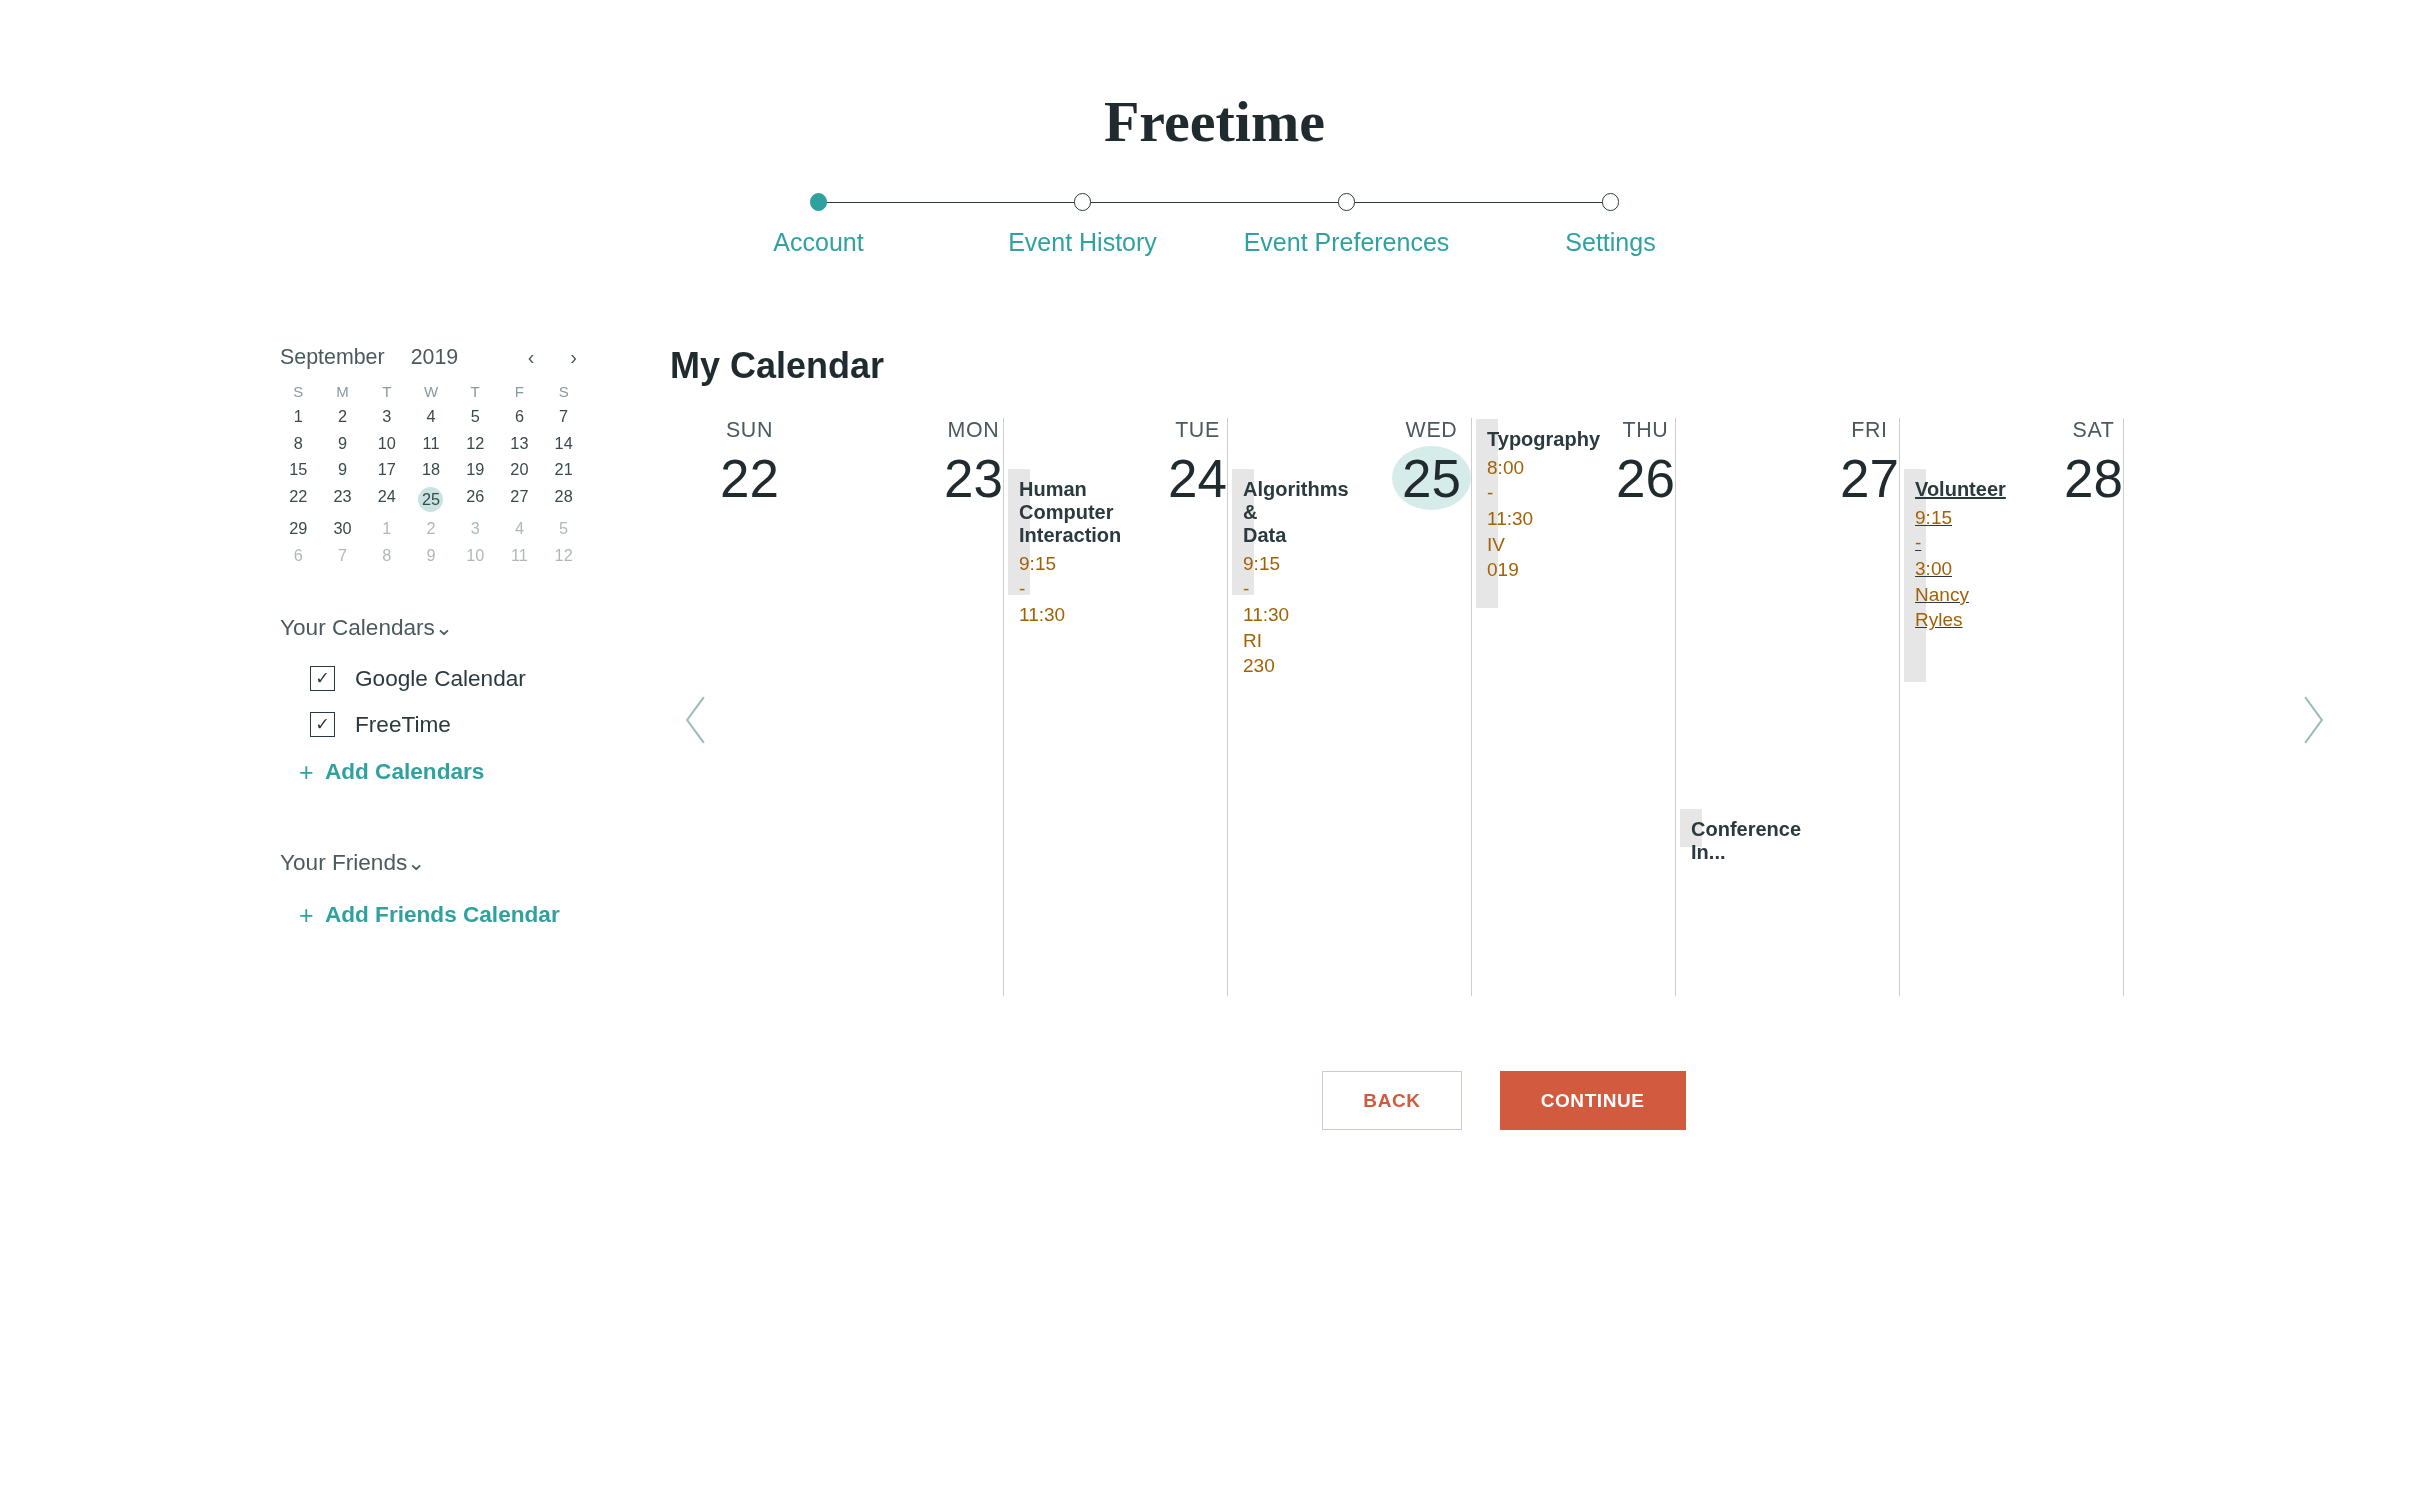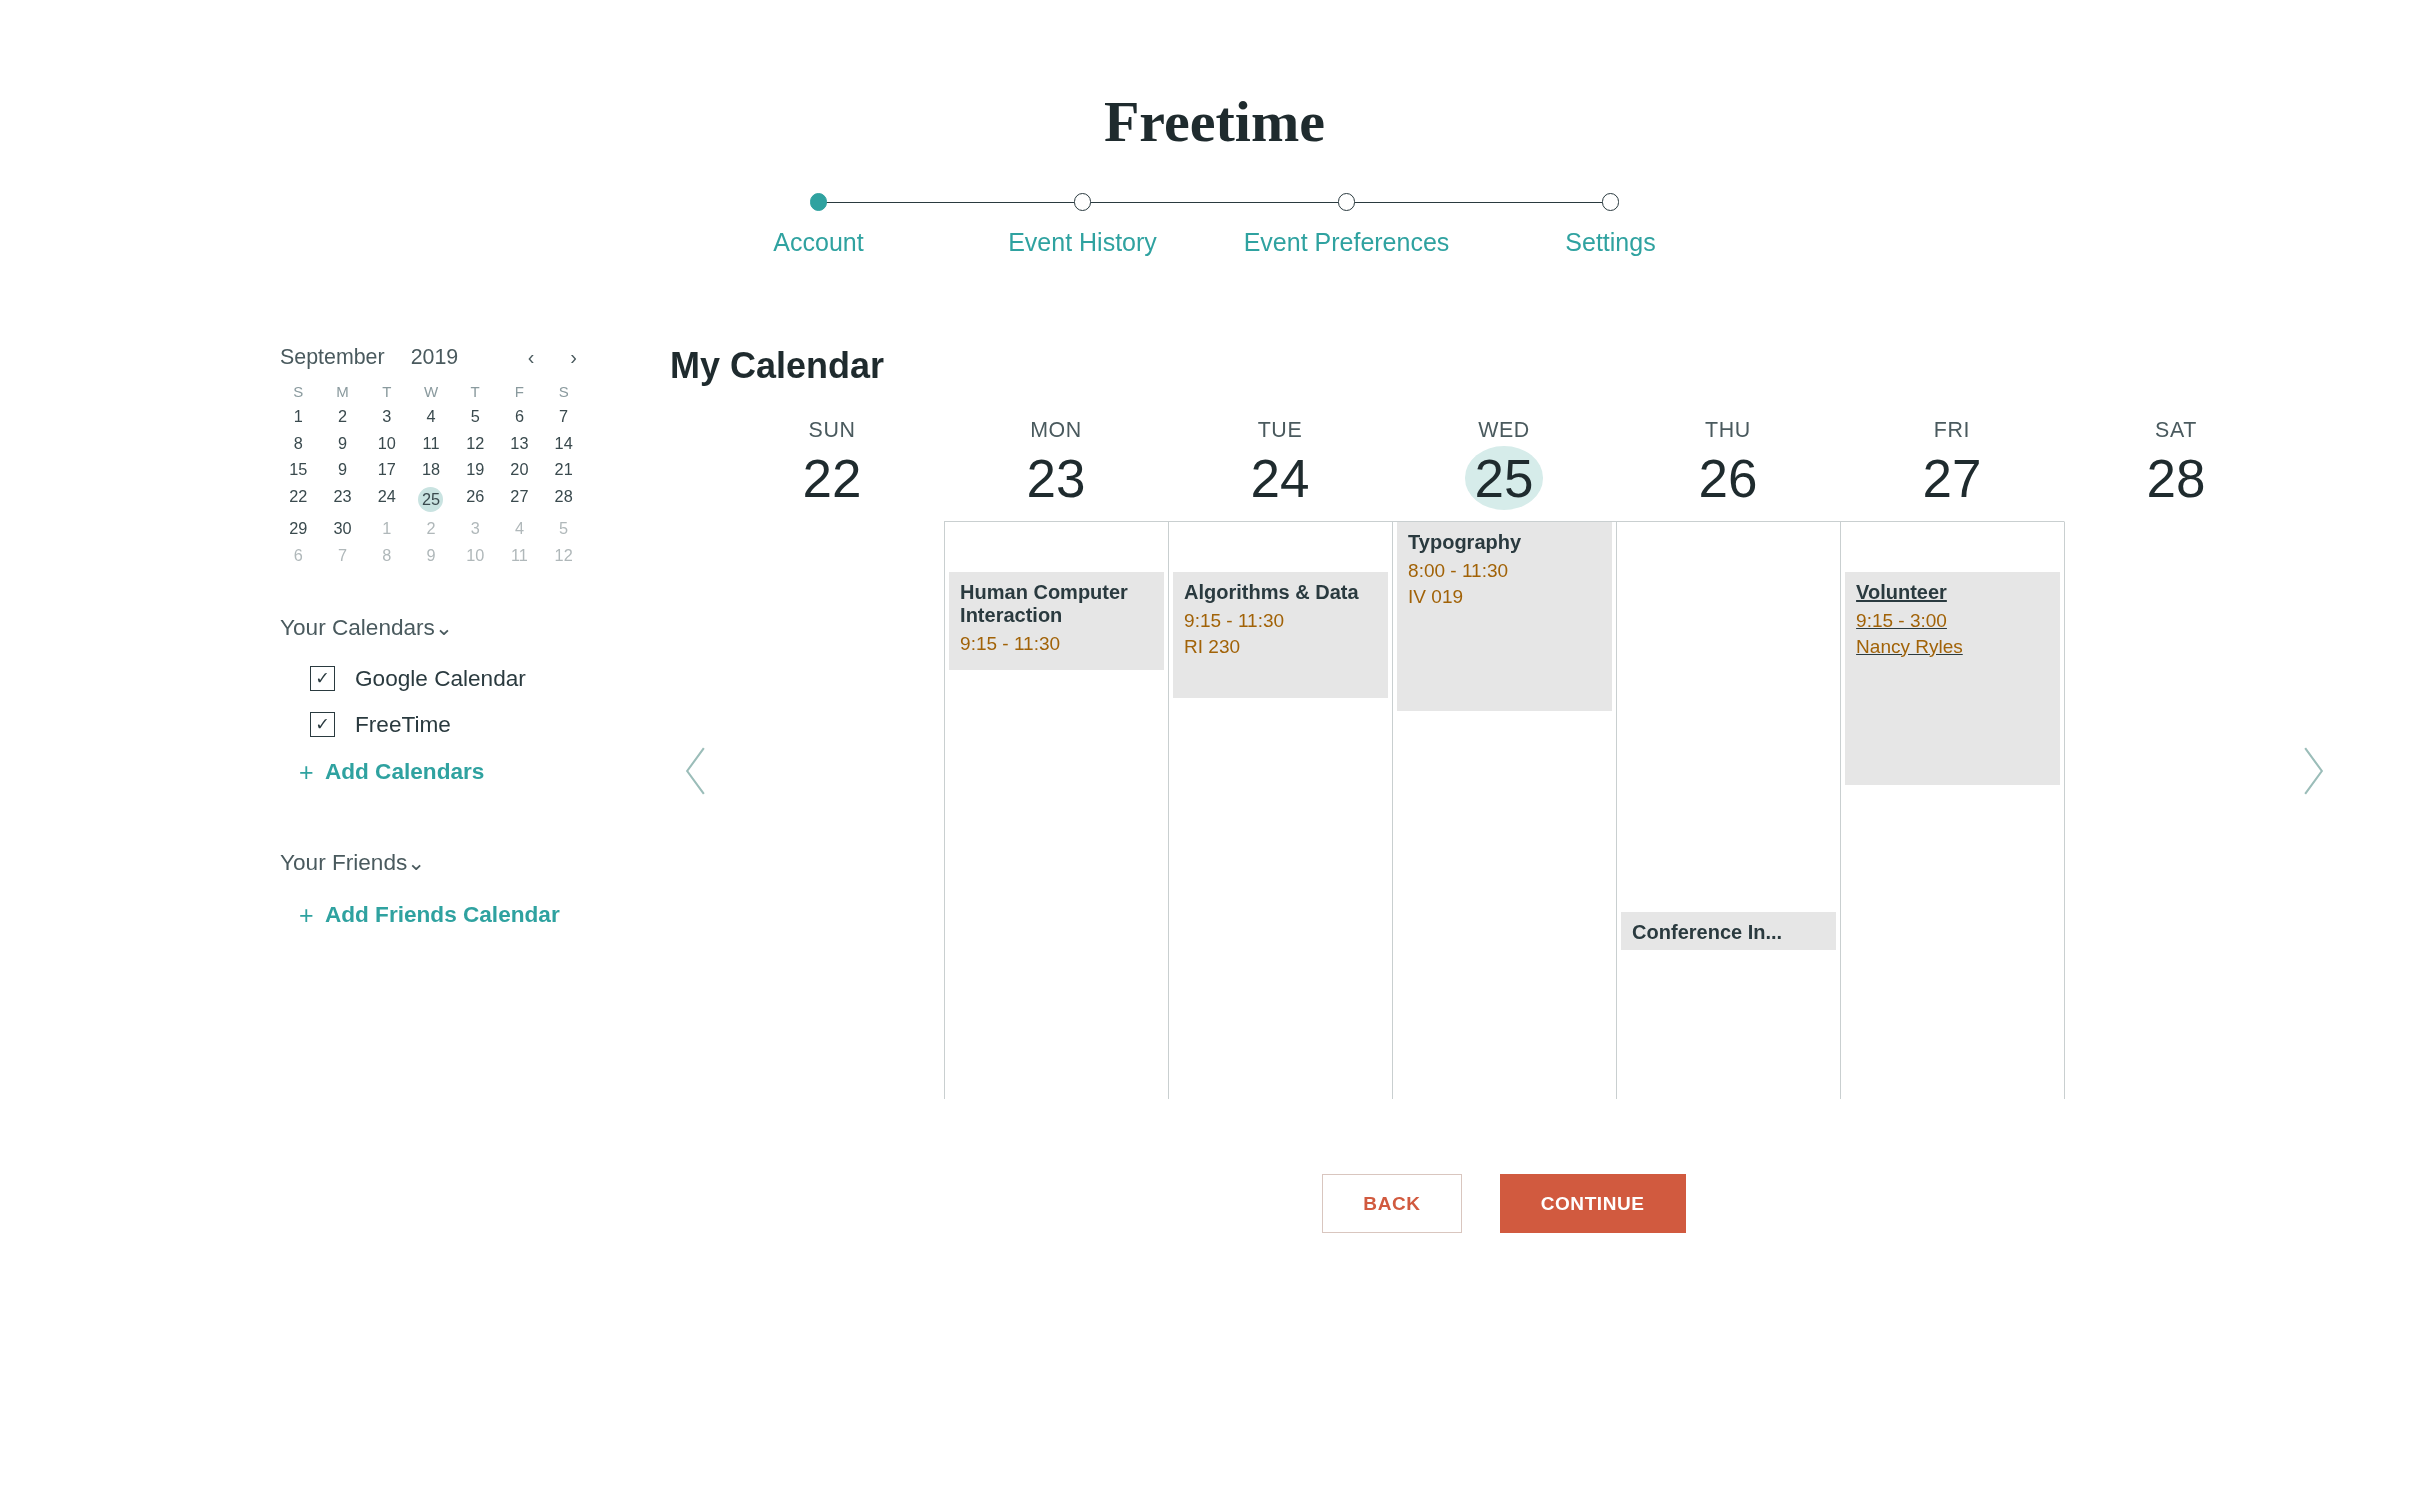--- a/index.html
+++ b/index.html
@@ -167,21 +167,21 @@
     padding-top: 25px;
   }
   .nav-arrow svg { width: 25px; height: 50px; }
   .week-grid {
     flex: 1;
     display: grid;
     grid-template-columns: repeat(7, 1fr);
   }
   .day-col {
     display: flex;
-    flex-direction: column;
+    flex-direction: row;
     align-items: stretch;
   }
   .day-head {
     text-align: center;
     padding-bottom: 16.3px;
   }
   .day-head .dow { font-size: 21.4px; color: #4a5a5e; letter-spacing: 0.6px; margin-bottom: 8.8px;}
   .day-head .num { font-size: 53px; color: #1f2b2e; font-weight: 400; line-height: 1; }
   .day-head .num.selected span{
     background: #d6ecea;
@@ -371,21 +371,21 @@
                 <div class="num"><span>22</span></div>
               </div>
               <div class="day-body" style="border-top: 1.3px solid rgba(201, 207, 208, 0); border-left: none;"></div>
             </div>
             <div class="day-col">
               <div class="day-head">
                 <div class="dow">MON</div>
                 <div class="num"><span>23</span></div>
               </div>
               <div class="day-body">
-                <div class="event" style="top: 50px; height: 98px;">
+                <div class="event" style="top: 50px; height: 126px;">
                   <div class="etitle">Human Computer Interaction</div>
                   <div class="etime">9:15 - 11:30</div>
                 </div>
               </div>
             </div>
             <div class="day-col">
               <div class="day-head">
                 <div class="dow">TUE</div>
                 <div class="num"><span>24</span></div>
               </div>

